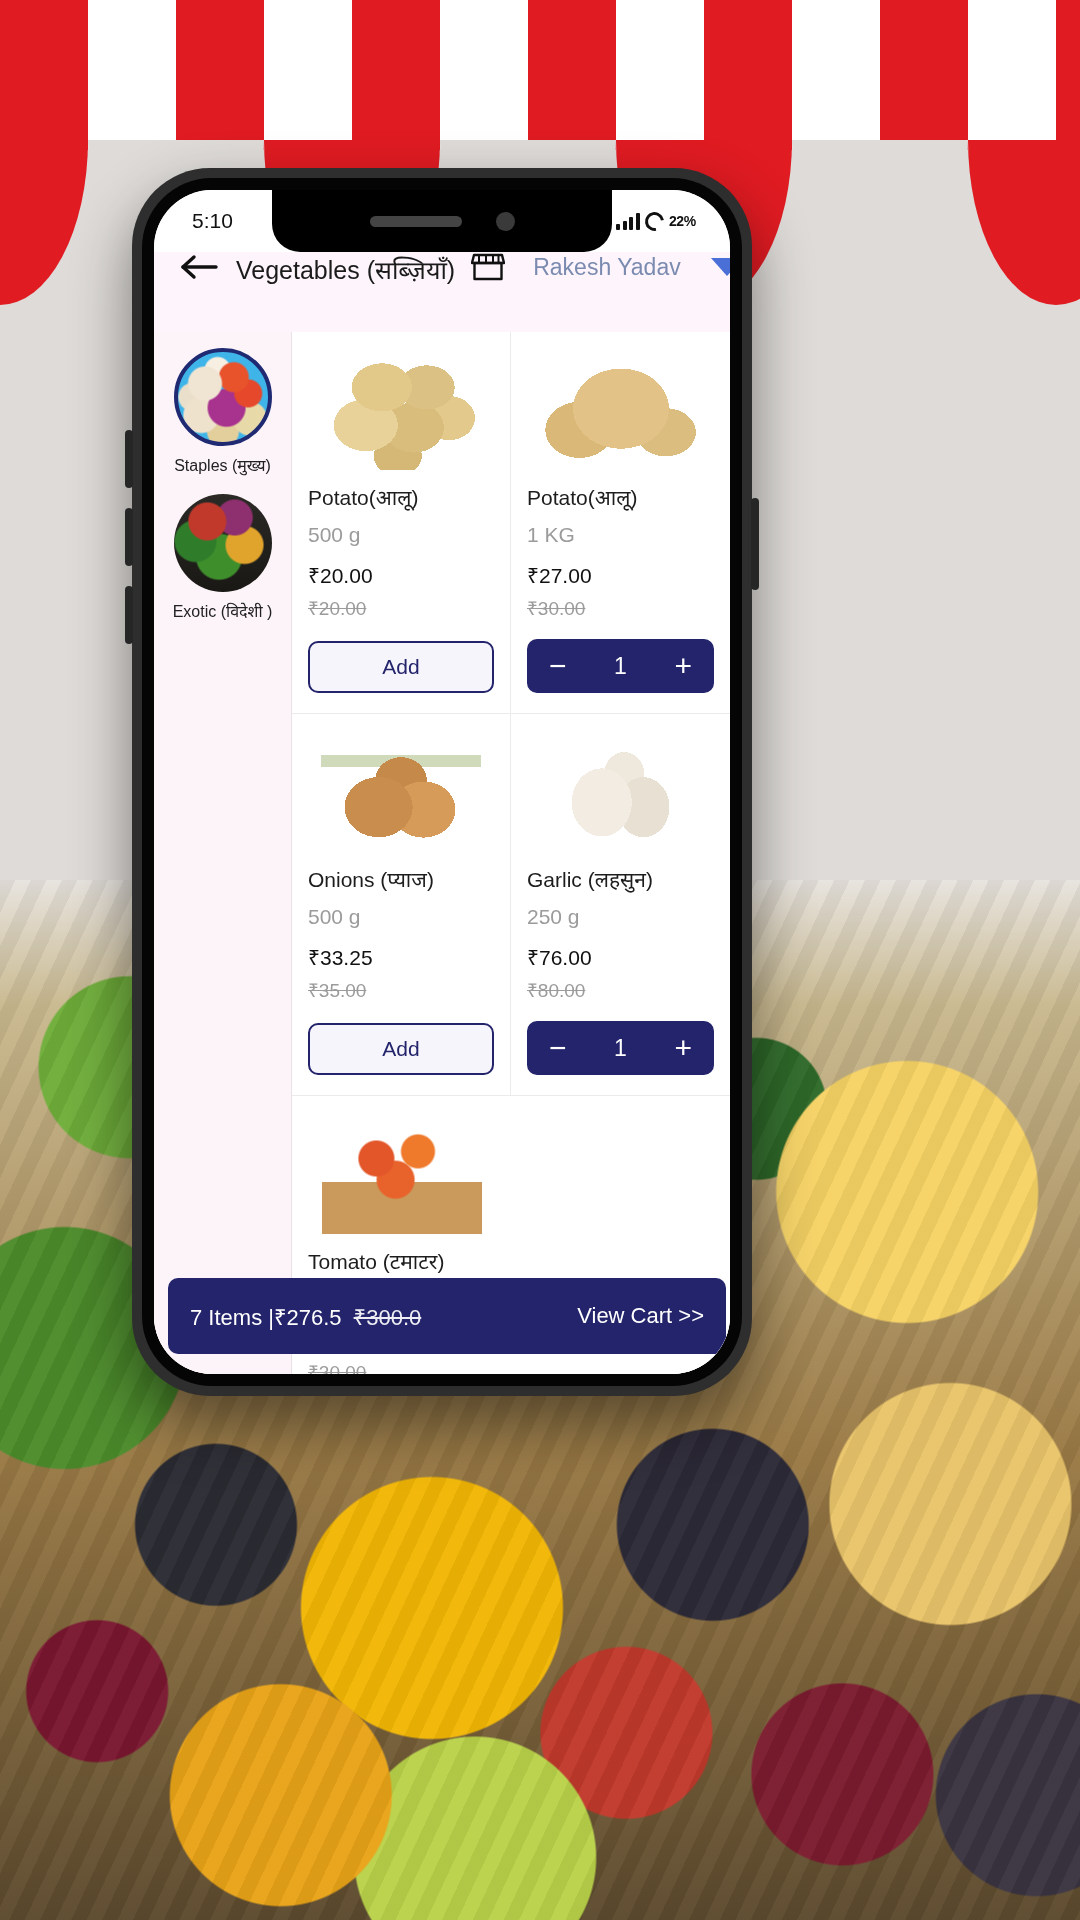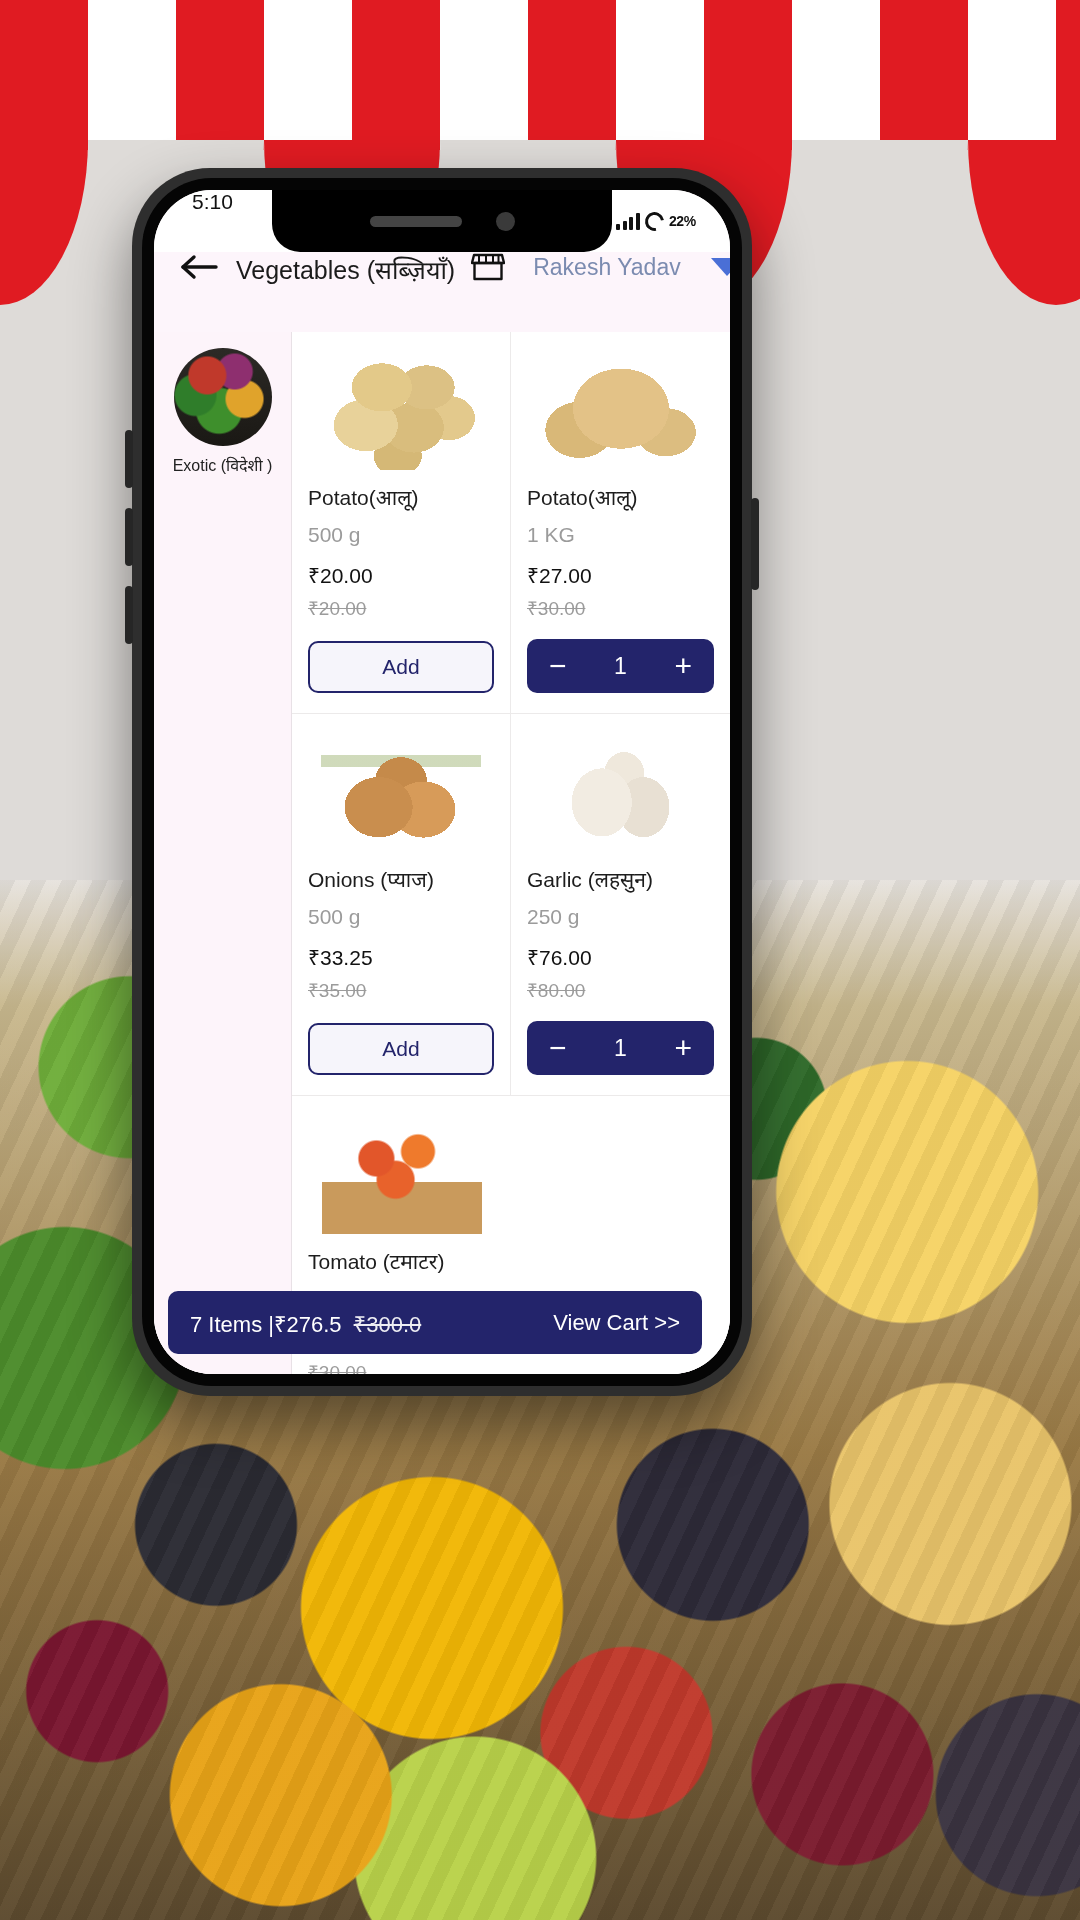--- a/index.html
+++ b/index.html
@@ -109,21 +109,21 @@
     z-index: 30;
     display: flex; align-items: center; justify-content: center; gap: 34px;
   }
   .notch-speaker { width: 92px; height: 11px; border-radius: 6px; background: #444; }
   .notch-cam { width: 19px; height: 19px; border-radius: 50%; background: #3a3a3a; }
 
   
   .statusbar {
     position: relative;
     height: 62px;
-    display: flex; justify-content: space-between;
+    display: flex; align-items: center; justify-content: space-between;
     padding: 0 34px 0 38px;
     background: #ffffff;
     font-size: 21px; color: #111; font-weight: 500;
     z-index: 20;
   }
   .sb-right { display: flex; align-items: center; gap: 5px; margin-left: auto; }
   .bars { display: inline-flex; align-items: flex-end; gap: 2.5px; height: 17px; }
   .bars i { display:block; width: 4px; background: #111; border-radius: 1px; }
   .bars i:nth-child(1){height:6px;} .bars i:nth-child(2){height:9px;}
   .bars i:nth-child(3){height:13px;} .bars i:nth-child(4){height:17px;}
@@ -309,22 +309,22 @@
   }
   .art-ginger {
     background:
       radial-gradient(ellipse 24px 40px at 44% 52%, #ddc79a 0 100%, transparent 0),
       radial-gradient(ellipse 34px 18px at 64% 36%, #d6bd8c 0 100%, transparent 0),
       radial-gradient(ellipse 18px 26px at 30% 72%, #cfb47f 0 100%, transparent 0);
   }
 
   
   .cart-bar {
-    position: absolute; left: 14px; right: 28px; bottom: 20px;
-    height: 63px; border-radius: 10px;
+    position: absolute; left: 14px; right: 4px; bottom: 20px;
+    height: 76px; border-radius: 10px;
     background: #23246b; color: #fff;
     display: flex; align-items: center; justify-content: space-between;
     padding: 0 22px;
     z-index: 25;
     cursor: pointer;
   }
   .cart-left { font-size: 22px; display: flex; align-items: baseline; gap: 0px; }
   .cart-mrp { text-decoration: line-through; opacity: .92; margin-left: 12px; }
   .cart-cta { font-size: 22px; }
 </style>
@@ -387,20 +387,24 @@
             <path d="M3.5 11 V27 H30.5 V11" fill="none" stroke="#111" stroke-width="2.4" stroke-linejoin="round"></path>
             <path d="M3.5 11 H30.5" stroke="#111" stroke-width="2.4"></path>
           </svg>
           <span class="vendor-name">Rakesh Yadav</span>
           <span class="chev-down"></span>
         </div>
       </div>
 
       <div class="content">
         <div class="sidebar" id="sidebar">
+            <div class="cat active">
+              <div class="cat-thumb art-staples"></div>
+              <div class="cat-label">Staples (मुख्य)</div>
+            </div>
             <div class="cat">
               <div class="cat-thumb art-exotic"></div>
               <div class="cat-label">Exotic (विदेशी )</div>
             </div>
           </div>
         <div class="grid-scroll" id="grid">
             <div class="prow">
               <div class="pcard">
                 <div class="pimg art-potato-s"></div>
                 <div class="pname">Potato(आलू)</div>

